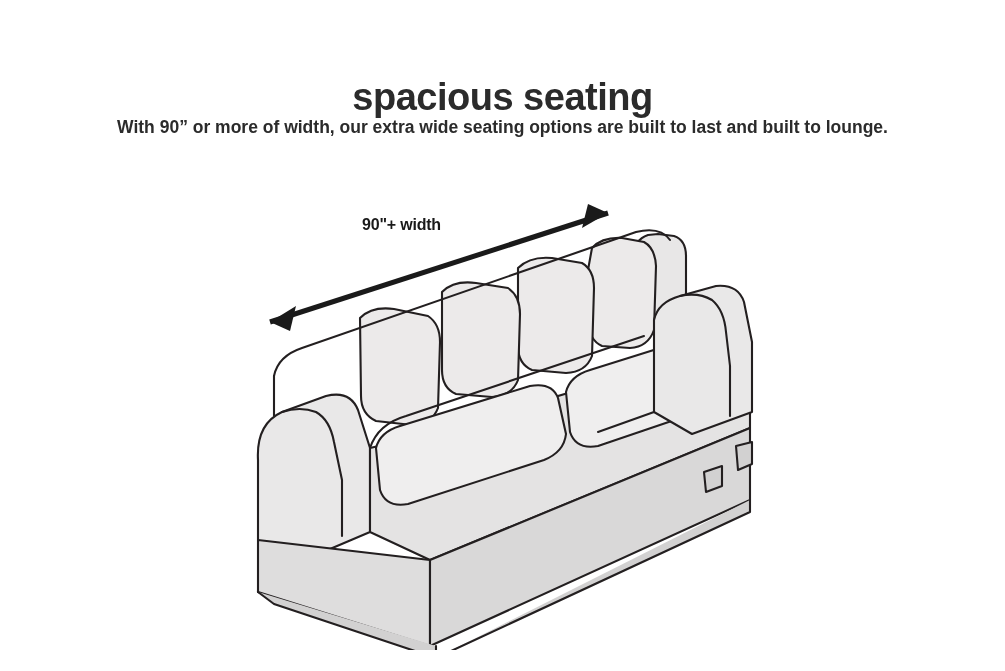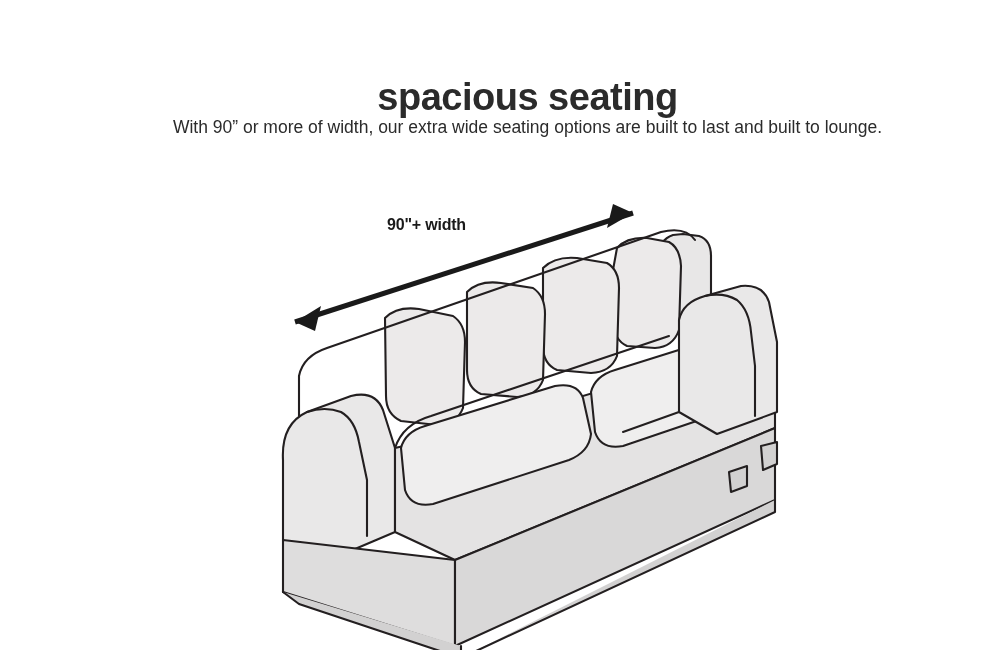--- a/index.html
+++ b/index.html
@@ -11,42 +11,41 @@
     width: 1005px;
     height: 671px;
     position: relative;
     font-family: "Liberation Sans", sans-serif;
     color: #231f20;
     overflow: hidden;
   }
   .page {
     position: absolute;
     inset: 0;
-    margin-left: 25px;
   }
   .headline {
     position: absolute;
     top: 52px;
     left: 0;
     width: 1005px;
     text-align: center;
     font-size: 38px;
     font-weight: bold;
     letter-spacing: -0.5px;
     color: #2b2b2b;
     line-height: 1.1;
   }
   .subhead {
     position: absolute;
     top: 114px;
     left: 0;
     width: 1005px;
     text-align: center;
     font-size: 17.5px;
-    font-weight: normal;
+    font-weight: bold;
     color: #2b2b2b;
     line-height: 1.52;
   }
   .subhead .line {
     display: block;
   }
   .dim-label {
     position: absolute;
     top: 216px;
     left: 362px;

